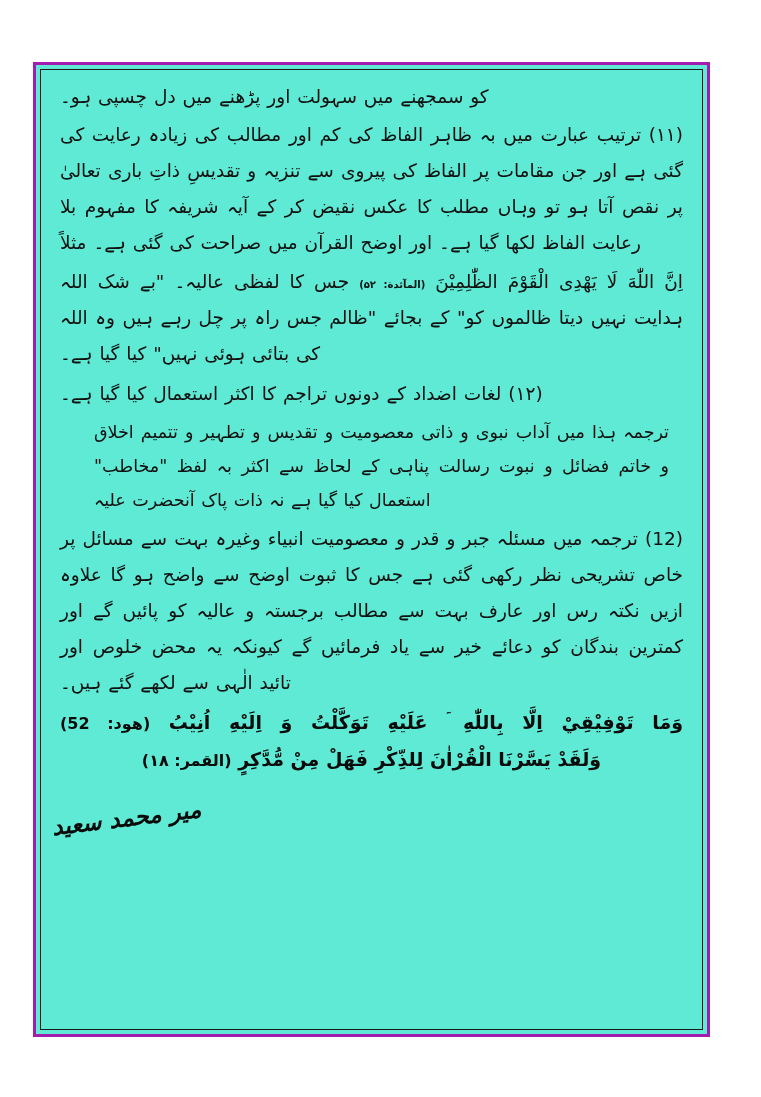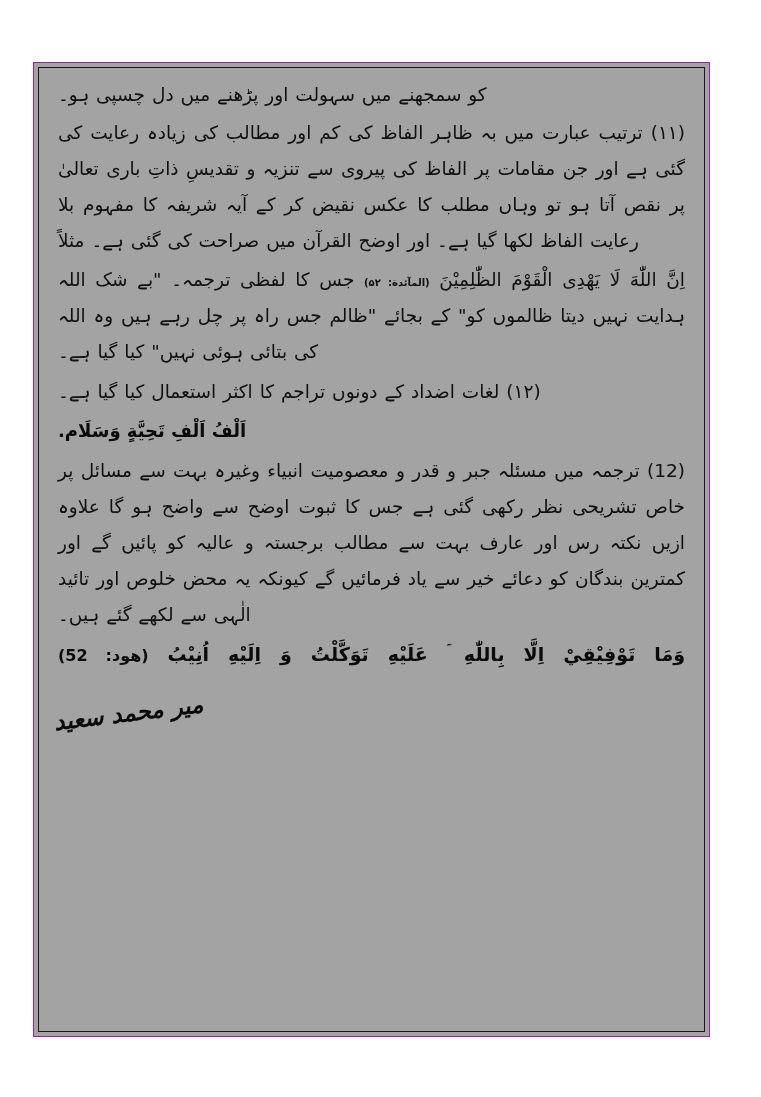--- a/index.html
+++ b/index.html
@@ -18,22 +18,22 @@
   }
 
   
   .page-frame {
     position: absolute;
     left: 33px;
     top: 62px;
     width: 677px;
     height: 975px;
     box-sizing: border-box;
-    border: 1px solid #a21caf;
-    background: #a3a3a3;
+    border: 3px solid #a21caf;
+    background: #5eead4;
     padding: 8px;
   }
   .page-frame-inner {
     position: absolute;
     inset: 4px;
     border: 1px solid #1a1a1a;
     box-sizing: border-box;
   }
 
   
@@ -146,39 +146,43 @@
   <div class="content">
 
     <div class="line-continuation urdu">کو سمجھنے میں سہولت اور پڑھنے میں دل چسپی ہو۔</div>
 
 
     <div class="block urdu para">(۱۱) ترتیب عبارت میں بہ ظاہر الفاظ کی کم اور مطالب کی زیادہ رعایت کی گئی ہے اور جن مقامات پر الفاظ کی پیروی سے تنزیہ و تقدیسِ ذاتِ باری تعالیٰ پر نقص آتا ہو تو وہاں مطلب کا عکس نقیض کر کے آیہ شریفہ کا مفہوم بلا رعایت الفاظ لکھا گیا ہے۔ اور اوضح القرآن میں صراحت کی گئی ہے۔ مثلاً</div>
 
     <div class="block urdu para">
       <span>اِنَّ اللّٰهَ لَا يَهْدِى الْقَوْمَ الظّٰلِمِيْنَ</span>
       <span class="inline-ref">(المآئدة: ۵۲)</span>
-      <span>جس کا لفظی ترجمہ۔</span>
+      <span>جس کا لفظی عالیہ۔</span>
       <span>"بے شک اللہ ہدایت نہیں دیتا ظالموں کو"</span>
       <span>کے بجائے</span>
       <span>"ظالم جس راہ پر چل رہے ہیں وہ اللہ کی بتائی ہوئی نہیں"</span>
       <span>کیا گیا ہے۔</span>
     </div>
 
     <div class="block urdu para">(۱۲) لغات اضداد کے دونوں تراجم کا اکثر استعمال کیا گیا ہے۔</div>
 
 
+    <div class="block urdu para-indent">ترجمہ ہذا میں آداب نبوی و ذاتی معصومیت و تقدیس و تطہیر و تتمیم اخلاق و خاتم فضائل و نبوت رسالت پناہی کے لحاظ سے اکثر بہ لفظ "مخاطب" استعمال کیا گیا ہے نہ ذات پاک آنحضرت علیہ</div>
 
-    <div class="arabic-line">اَلْفُ اَلْفِ تَحِيَّةٍ وَسَلَام.</div>
 
     <div class="block urdu para">(12) ترجمہ میں مسئلہ جبر و قدر و معصومیت انبیاء وغیرہ بہت سے مسائل پر خاص تشریحی نظر رکھی گئی ہے جس کا ثبوت اوضح سے واضح ہو گا علاوہ ازیں نکتہ رس اور عارف بہت سے مطالب برجستہ و عالیہ کو پائیں گے اور کمترین بندگان کو دعائے خیر سے یاد فرمائیں گے کیونکہ یہ محض خلوص اور تائید الٰہی سے لکھے گئے ہیں۔</div>
 
     <div class="verses">
       <div class="verse-line v1">
         <span>وَمَا تَوْفِيْقِيْ اِلَّا بِاللّٰهِ ۤ عَلَيْهِ تَوَكَّلْتُ وَ اِلَيْهِ اُنِيْبُ</span>
         <span class="verse-ref">(هود: 52)</span>
+      </div>
+      <div class="verse-line v3">
+        <span>وَلَقَدْ يَسَّرْنَا الْقُرْاٰنَ لِلذِّكْرِ فَهَلْ مِنْ مُّدَّكِرٍ</span>
+        <span class="verse-ref">(القمر: ۱۸)</span>
       </div>
     </div>
 
     <div class="signature-row">
       <div class="signature">میر محمد سعید</div>
     </div>
 
   </div>
 </div>
 

